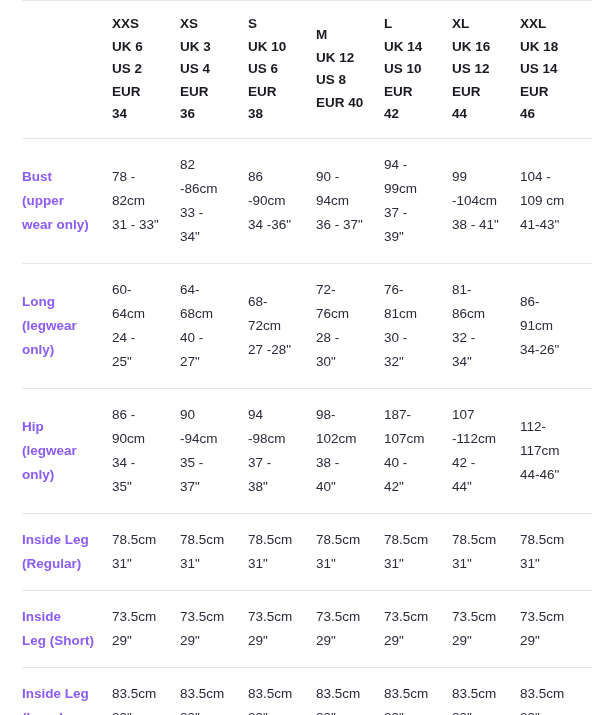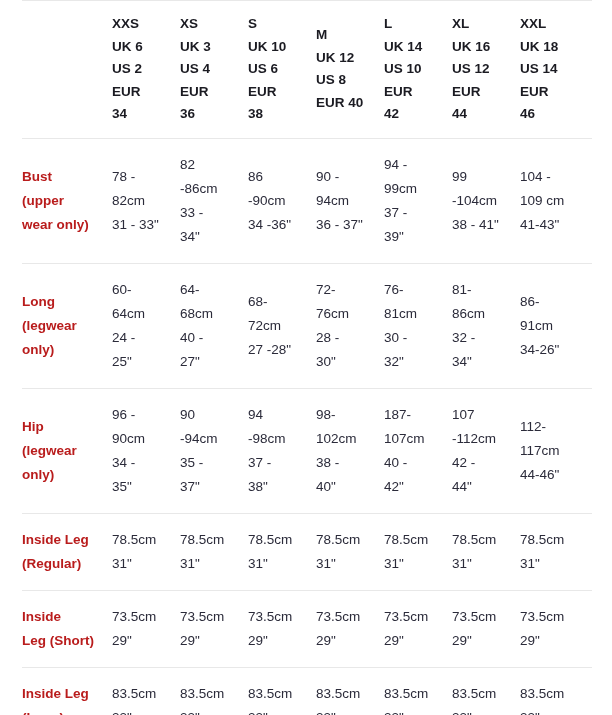--- a/index.html
+++ b/index.html
@@ -54,21 +54,21 @@
     vertical-align: top;
   }
   th.size-head.mid {
     vertical-align: middle;
   }
   .head-line { display: block; white-space: nowrap; }
 
   td.row-label {
     font-size: 13.5px;
     font-weight: bold;
-    color: #b91c1c;
+    color: #8b5cf6;
     line-height: 24px;
     padding-right: 8px;
     padding-top: 14px;
     padding-bottom: 14px;
   }
   td.cell {
     font-size: 13.5px;
     font-weight: normal;
     color: #2b2b3a;
     line-height: 24px;
@@ -240,21 +240,21 @@
             <span class="cell-line">34-26"</span>
           </td>
         </tr>
         <tr>
           <td class="row-label">
             <span class="lbl-line">Hip</span>
             <span class="lbl-line">(legwear</span>
             <span class="lbl-line">only)</span>
           </td>
           <td class="cell top-align">
-            <span class="cell-line">96 -</span>
+            <span class="cell-line">86 -</span>
             <span class="cell-line">90cm</span>
             <span class="cell-line">34 -</span>
             <span class="cell-line">35"</span>
           </td>
           <td class="cell top-align">
             <span class="cell-line">90</span>
             <span class="cell-line">-94cm</span>
             <span class="cell-line">35 -</span>
             <span class="cell-line">37"</span>
           </td>

